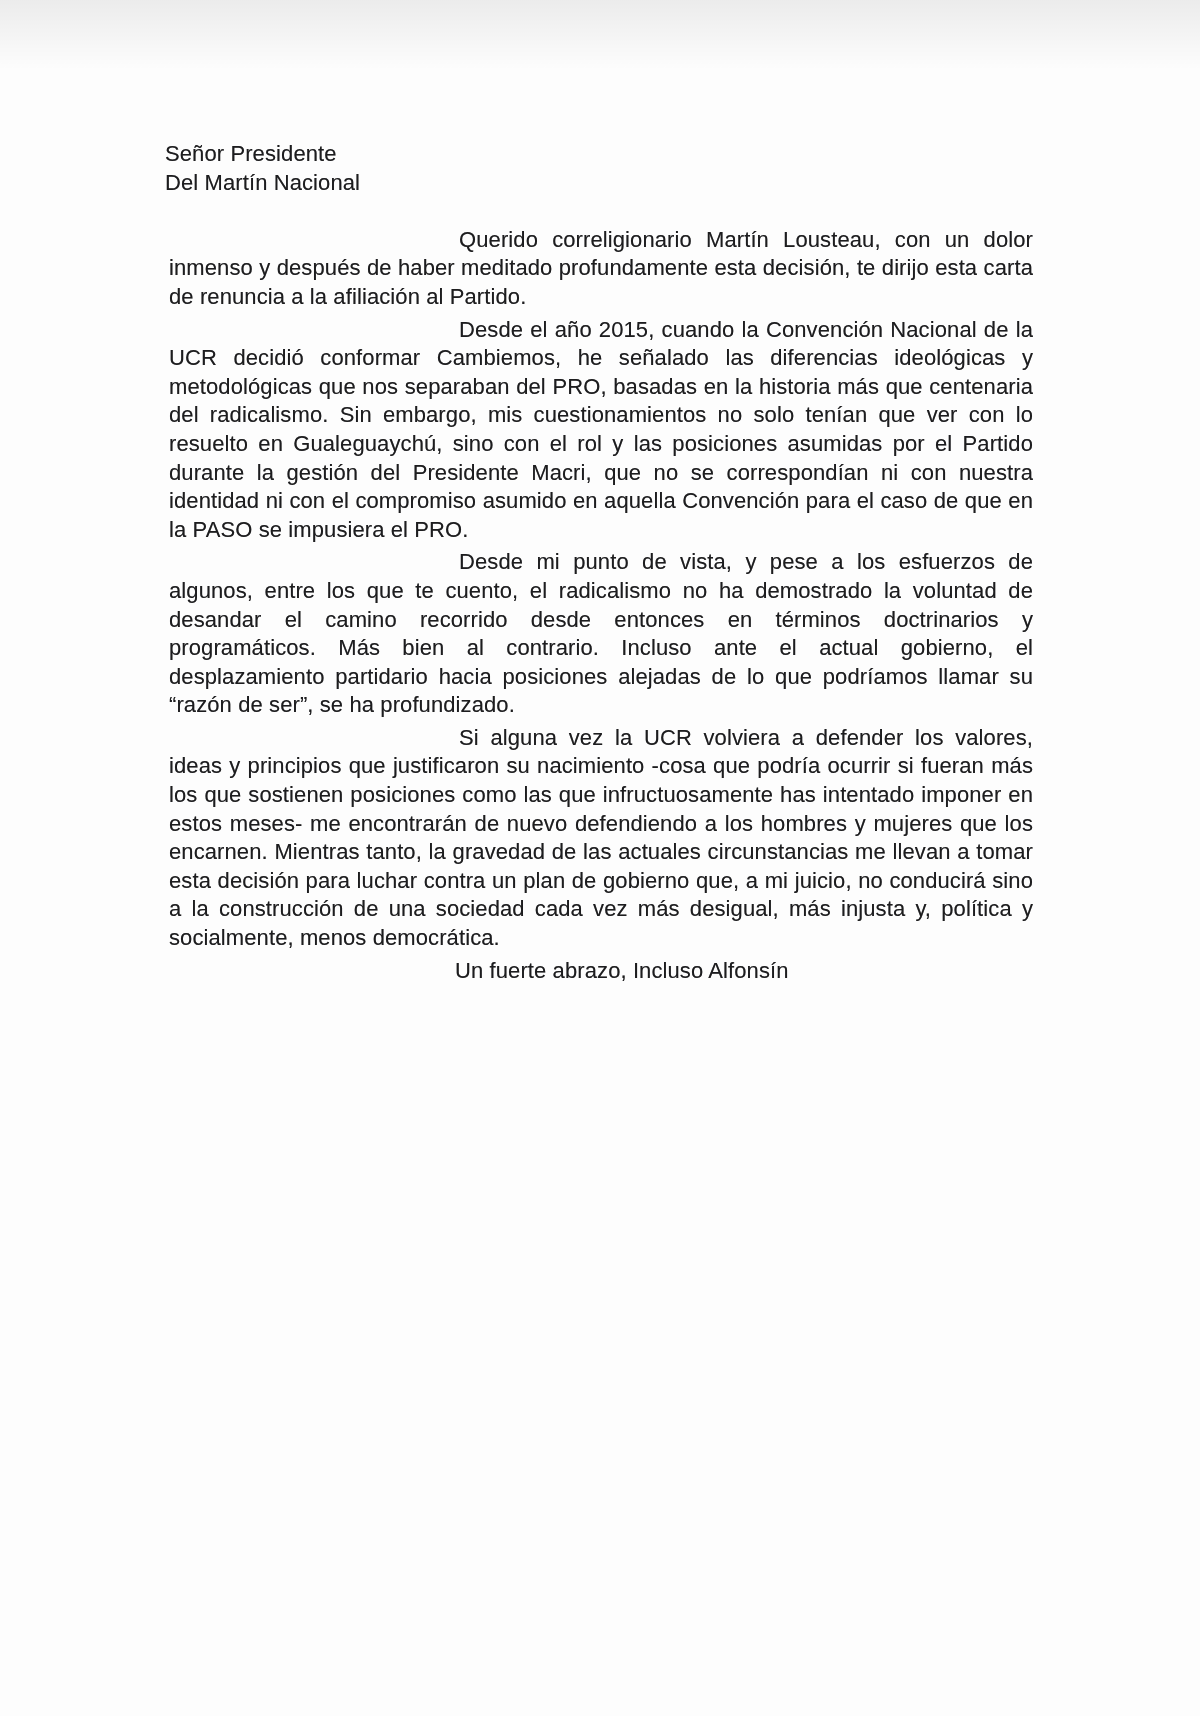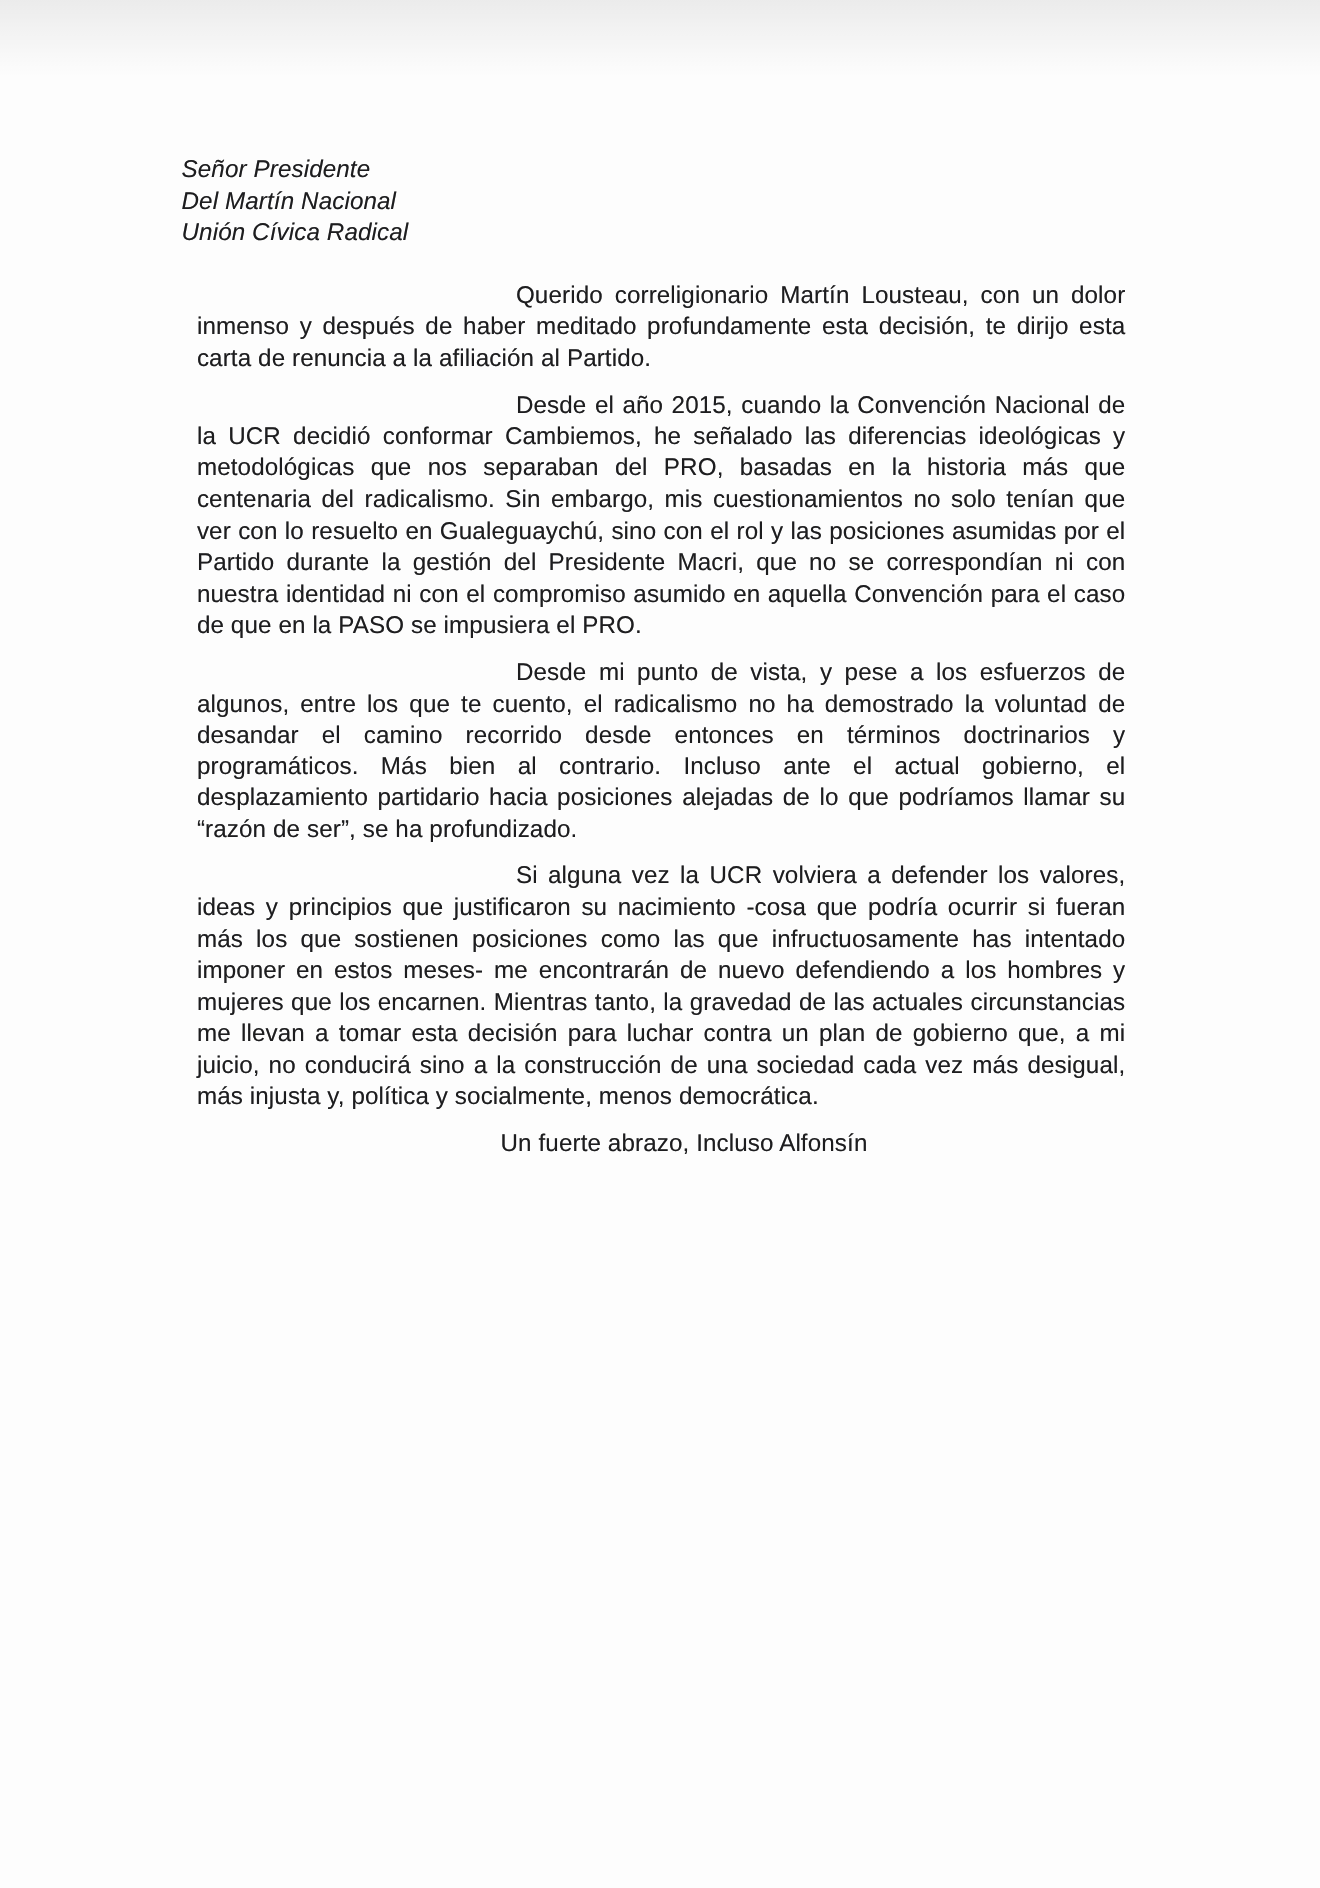--- a/index.html
+++ b/index.html
@@ -31,43 +31,41 @@
     line-height: 28.6px;
     color: #1d1d1f;
     letter-spacing: 0.1px;
     text-shadow: 0 0 0.6px rgba(30,30,30,0.45);
   }
   .recipient {
     margin: 0 0 28.6px 0;
   }
   .recipient-line {
     white-space: nowrap;
-    font-style: italic;
   }
   .para {
-    margin: 14px;
+    margin: 4px;
     text-align: justify;
     text-indent: 290px;
   }
   .closing {
     margin: 0;
     text-indent: 290px;
   }
 </style>
 </head>
 <body>
 
 <div class="photo-shade"></div>
 
 <div class="letter">
 
   <div class="recipient">
     <div class="recipient-line">Señor Presidente</div>
     <div class="recipient-line">Del Martín Nacional</div>
-    <div class="recipient-line">Unión Cívica Radical</div>
   </div>
 
   <p class="para">Querido correligionario Martín Lousteau, con un dolor inmenso y después de haber meditado profundamente esta decisión, te dirijo esta carta de renuncia a la afiliación al Partido.</p>
 
   <p class="para">Desde el año 2015, cuando la Convención Nacional de la UCR decidió conformar Cambiemos, he señalado las diferencias ideológicas y metodológicas que nos separaban del PRO, basadas en la historia más que centenaria del radicalismo. Sin embargo, mis cuestionamientos no solo tenían que ver con lo resuelto en Gualeguaychú, sino con el rol y las posiciones asumidas por el Partido durante la gestión del Presidente Macri, que no se correspondían ni con nuestra identidad ni con el compromiso asumido en aquella Convención para el caso de que en la PASO se impusiera el PRO.</p>
 
   <p class="para">Desde mi punto de vista, y pese a los esfuerzos de algunos, entre los que te cuento, el radicalismo no ha demostrado la voluntad de desandar el camino recorrido desde entonces en términos doctrinarios y programáticos. Más bien al contrario. Incluso ante el actual gobierno, el desplazamiento partidario hacia posiciones alejadas de lo que podríamos llamar su “razón de ser”, se ha profundizado.</p>
 
 
   <p class="para">Si alguna vez la UCR volviera a defender los valores, ideas y principios que justificaron su nacimiento -cosa que podría ocurrir si fueran más los que sostienen posiciones como las que infructuosamente has intentado imponer en estos meses- me encontrarán de nuevo defendiendo a los hombres y mujeres que los encarnen. Mientras tanto, la gravedad de las actuales circunstancias me llevan a tomar esta decisión para luchar contra un plan de gobierno que, a mi juicio, no conducirá sino a la construcción de una sociedad cada vez más desigual, más injusta y, política y socialmente, menos democrática.</p>

